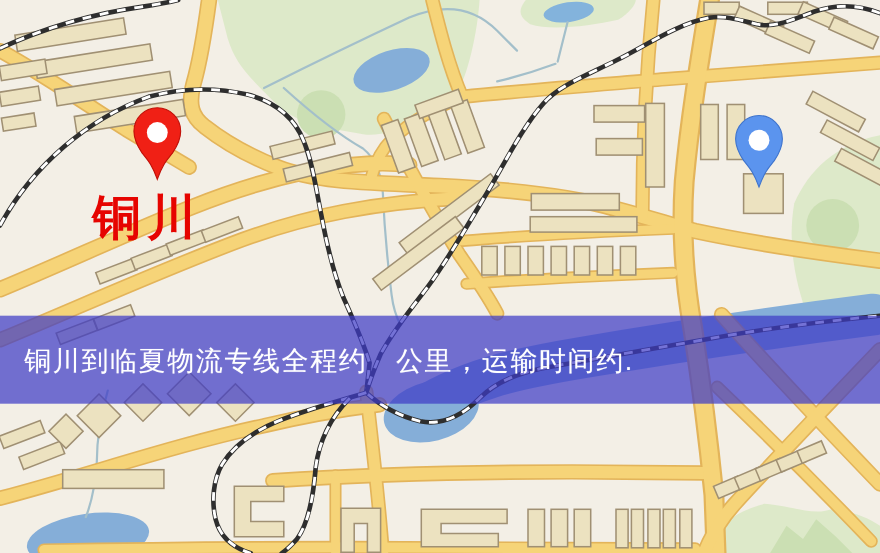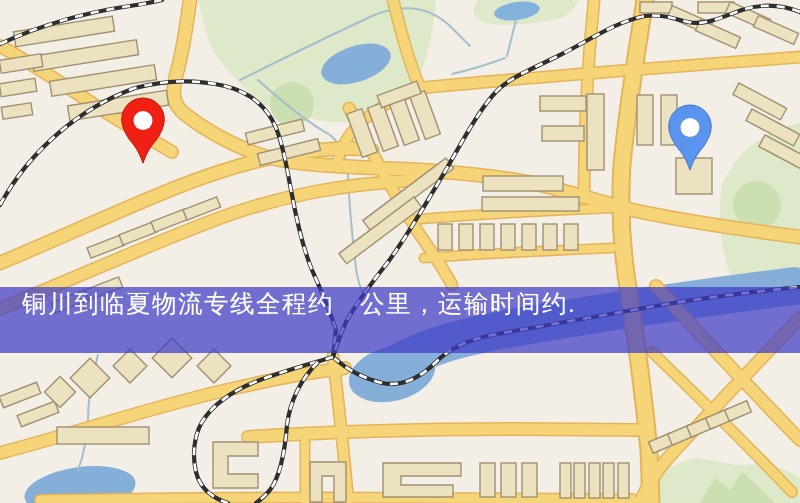--- a/index.html
+++ b/index.html
@@ -8,22 +8,22 @@
   #map-svg{position:absolute;left:0;top:0;display:block;}
   .road-casing{fill:none;stroke:#e3b45a;stroke-linecap:round;}
   .road-fill{fill:none;stroke:#f6d478;stroke-linecap:round;}
   .rail-base{fill:none;stroke:#2e2e2e;stroke-width:4.2;stroke-linecap:round;}
   .rail-dash{fill:none;stroke:#ffffff;stroke-width:2.6;stroke-dasharray:8 8;}
   .bldg{fill:#ece2c0;stroke:#a09073;stroke-width:1.4;}
   .park{fill:#dde9c9;}
   .park-dark{fill:#cbdfb3;}
   .water{fill:#85aed8;}
   .stream{fill:none;stroke:#a3bfca;stroke-width:2;stroke-linecap:round;}
-  #route-banner{position:absolute;left:0;top:287px;width:800px;height:66px;
-      background:rgba(62,60,198,0.72);display:flex;align-items:flex-start;}
+  #route-banner{position:absolute;left:0;top:287px;width:800px;height:80px;
+      background:rgba(62,60,198,0.72);display:flex;align-items:center;}
   #route-banner span{margin-left:22px;font-size:24.5px;letter-spacing:1.5px;
       color:#ffffff;white-space:nowrap;text-shadow:0 0 1px rgba(255,255,255,.4);}
   .city-label{position:absolute;font-size:44px;font-weight:700;line-height:1;
       letter-spacing:6px;white-space:nowrap;}
   #origin-label{left:84px;top:177px;color:#e60400;}
   #dest-label{left:643px;top:177px;color:#2424cc;}
 </style>
 </head>
 <body>
 
@@ -210,13 +210,14 @@
   <g transform="translate(690,170) scale(1.25)">
     <path stroke="#3f74cc" stroke-width="0.8" d="M0,0 C-4,-11 -7,-14 -11,-19 C-15,-25 -17,-30 -17,-35 A17,17 0 1 1 17,-35 C17,-30 15,-25 11,-19 C7,-14 4,-11 0,0 Z" fill="#5b94ee"></path>
     <circle cx="0" cy="-34" r="7.6" fill="#ffffff"></circle>
   </g>
 </svg>
 
   <div id="route-banner">
     <span>铜川到临夏物流专线全程约　公里，运输时间约.</span>
   </div>
 
+  <div class="city-label" id="origin-label">铜川</div>
 </div>
 
 </body></html>

